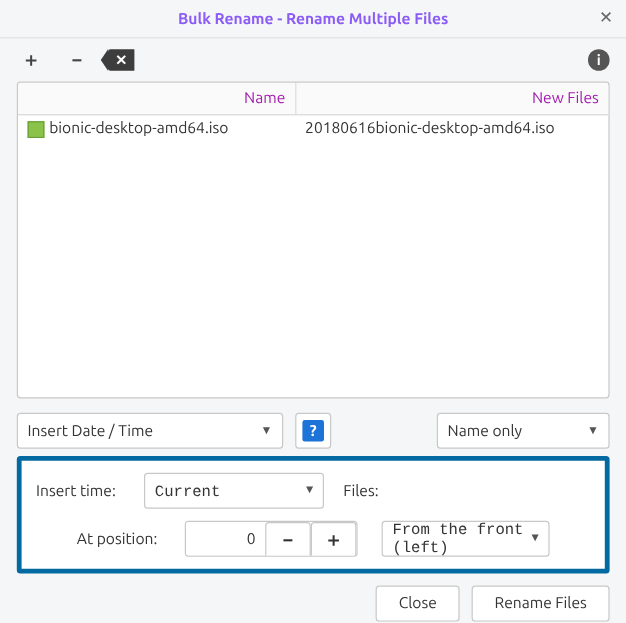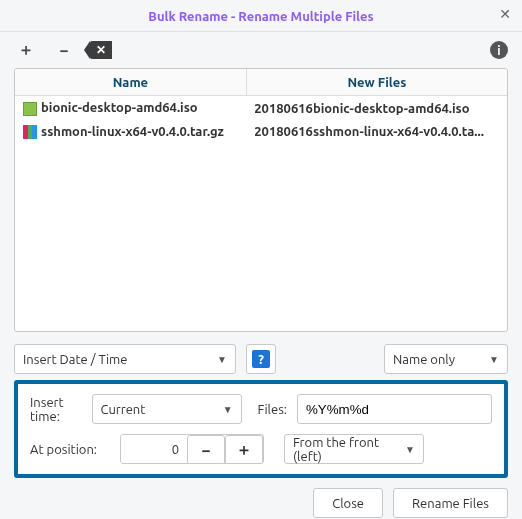--- a/index.html
+++ b/index.html
@@ -88,36 +88,35 @@
   border-radius: 3px;
   background: #fff;
   height: 264px;
   overflow: auto;
 }
 table.files {
   width: 100%;
   border-collapse: collapse;
 }
 table.files th {
-  text-align: center;
-  font-weight: 700;
-  color: #0c4a6e;
+  text-align: right;
+  font-weight: 400;
+  color: #a21caf;
   padding: 6px 8px;
   border-bottom: 1px solid #ddd;
   background: #fafafa;
 }
 table.files th:first-child { border-right: 1px solid #ddd; width: 47%; }
 table.files td {
   padding: 4px 8px;
   vertical-align: middle;
   white-space: nowrap;
   overflow: hidden;
   text-overflow: ellipsis;
   max-width: 1px;
-  font-weight: bold;
 }
 .file-icon {
   display: inline-block;
   width: 14px; height: 14px;
   vertical-align: middle;
   margin-right: 4px;
 }
 .icon-iso { background: #8bc34a; border: 1px solid #689f38; }
 .icon-tar { background: linear-gradient(90deg,#e91e63 33%,#4caf50 33% 66%,#2196f3 66%); }
 .icon-txt { background: #eceff1; border: 1px solid #b0bec5; position: relative; }
@@ -167,23 +166,23 @@
   border-radius: 3px;
   background: #fff;
   padding: 10px 12px;
 }
 .opt-row {
   display: flex;
   align-items: center;
   gap: 10px;
   margin-bottom: 10px;
 }
-.opt-row:last-child { margin-bottom: 0; }
+.opt-row:last-child { margin-bottom: 0; justify-content: center; }
 .opt-label { width: 80px; color: #333; }
-.opt-row .select { flex: 0 0 auto; }
+.opt-row .select { flex: 0 0 auto; font-family: Liberation Mono, monospace; }
 .text-field {
   border: 1px solid #c8c8c8;
   border-radius: 3px;
   height: 30px;
   padding: 0 8px;
   background: #fff;
 }
 .spinner {
   display: flex;
   border: 1px solid #c8c8c8;
@@ -245,52 +244,47 @@
       <tr>
         <th>Name</th>
         <th>New Files</th>
       </tr>
     </thead>
     <tbody>
       <tr>
         <td><span class="file-icon icon-iso"></span><span>bionic-desktop-amd64.iso</span></td>
         <td>20180616bionic-desktop-amd64.iso</td>
       </tr>
-      <tr>
-        <td><span class="file-icon icon-tar"></span><span>sshmon-linux-x64-v0.4.0.tar.gz</span></td>
-        <td>20180616sshmon-linux-x64-v0.4.0.ta...</td>
-      </tr>
     </tbody>
   </table>
 </div>
 
 <div class="controls-row">
   <div class="select" style="width:222px">
     <span>Insert Date / Time</span>
     <span class="caret">▼</span>
   </div>
   <div class="help-btn">
     <div class="help-inner">?</div>
   </div>
   <div style="flex:1"></div>
-  <div class="select" style="width:124px">
+  <div class="select" style="width:144px">
     <span>Name only</span>
     <span class="caret">▼</span>
   </div>
 </div>
 
 <div class="options-box">
   <div class="opt-row">
     <span class="opt-label">Insert time:</span>
     <div class="select" style="width:150px">
       <span>Current</span>
       <span class="caret">▼</span>
     </div>
     <span style="margin-left:6px">Files:</span>
-    <input class="text-field" style="flex: 1 1 0%;" value="%Y%m%d">
   </div>
   <div class="opt-row">
     <span class="opt-label">At position:</span>
     <div class="spinner">
       <div class="val">0</div>
       <div class="btn">−</div>
       <div class="btn">＋</div>
     </div>
     <div class="select" style="width:140px;margin-left:10px">
       <span>From the front (left)</span>

